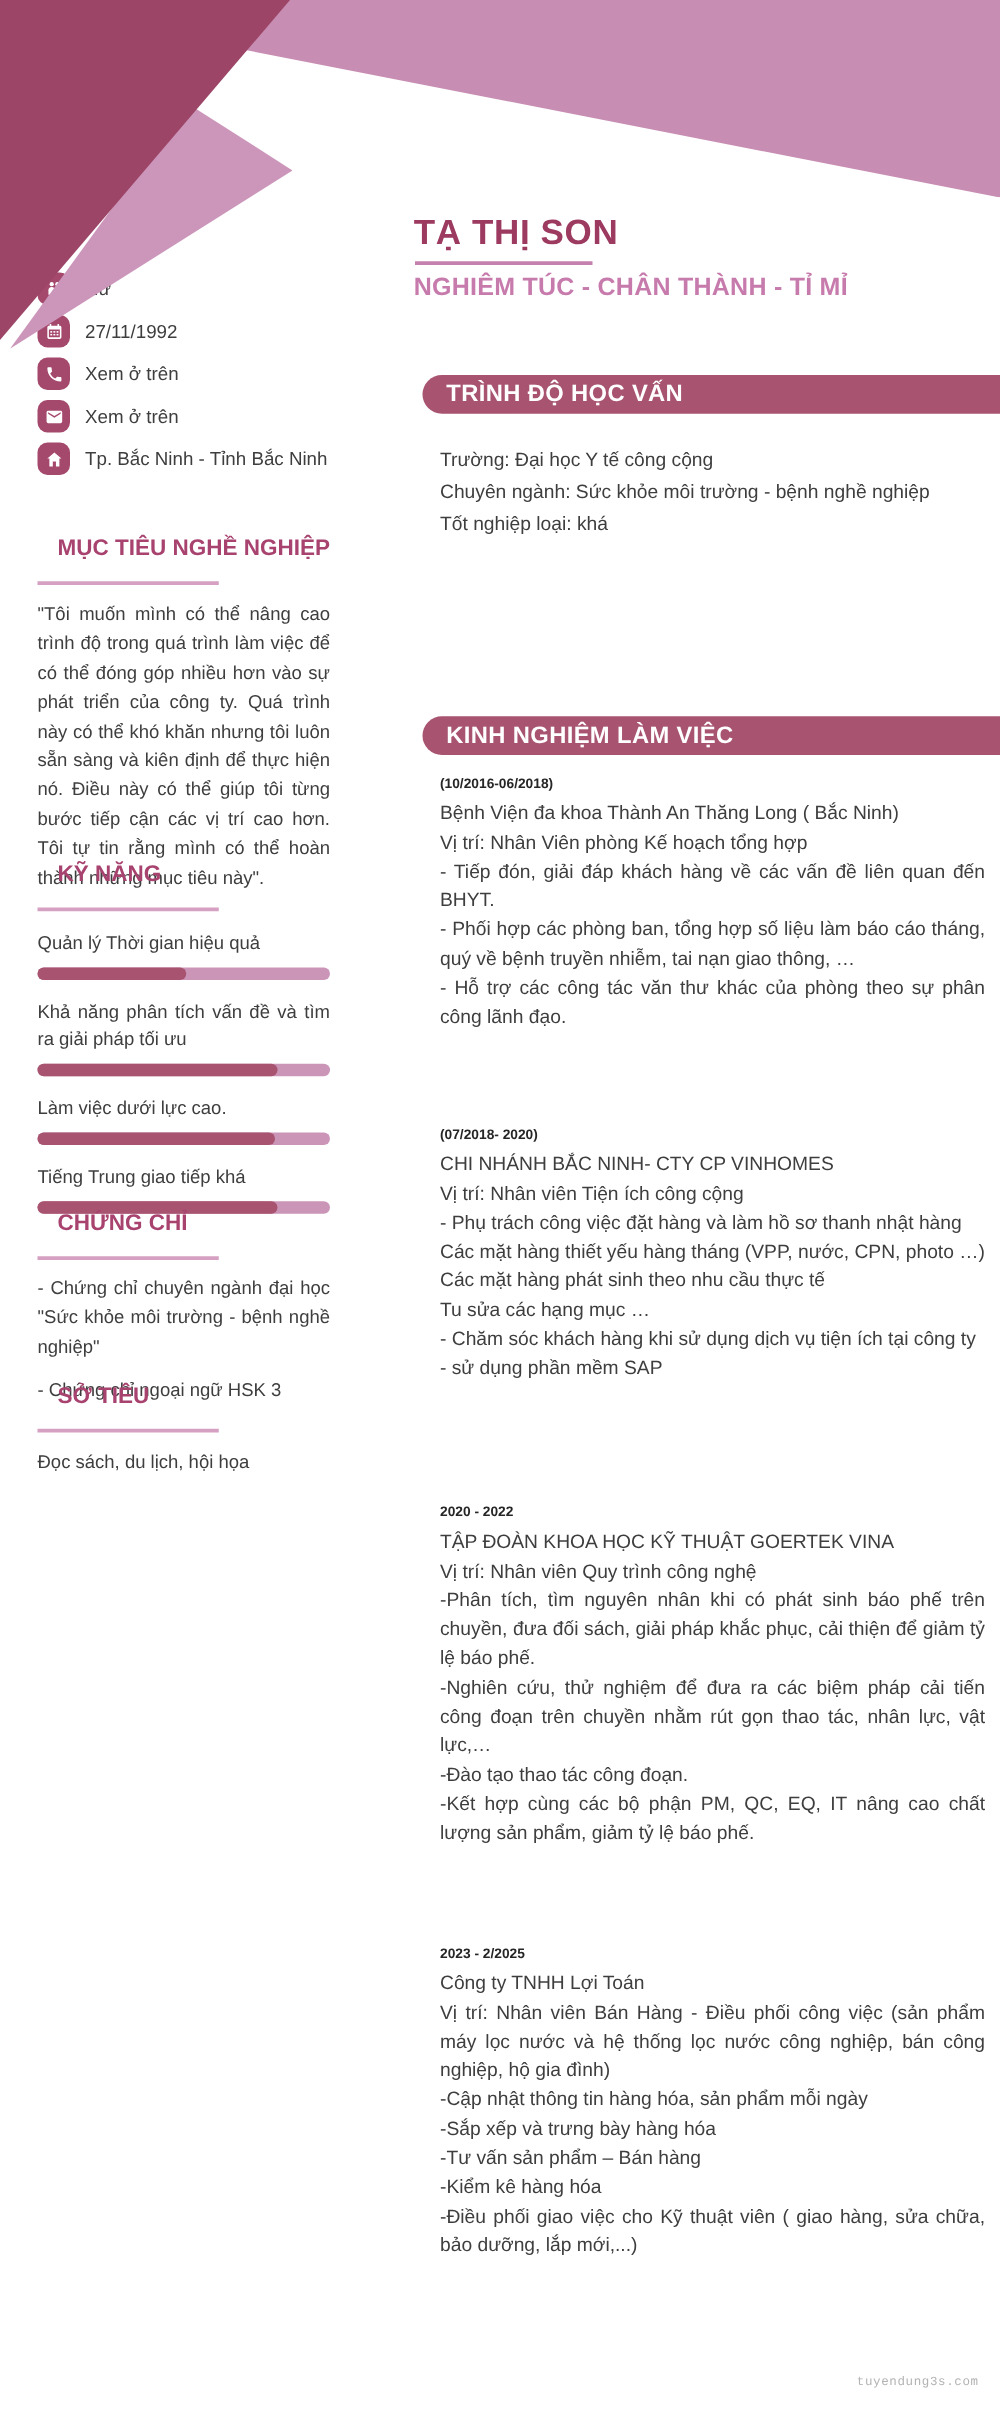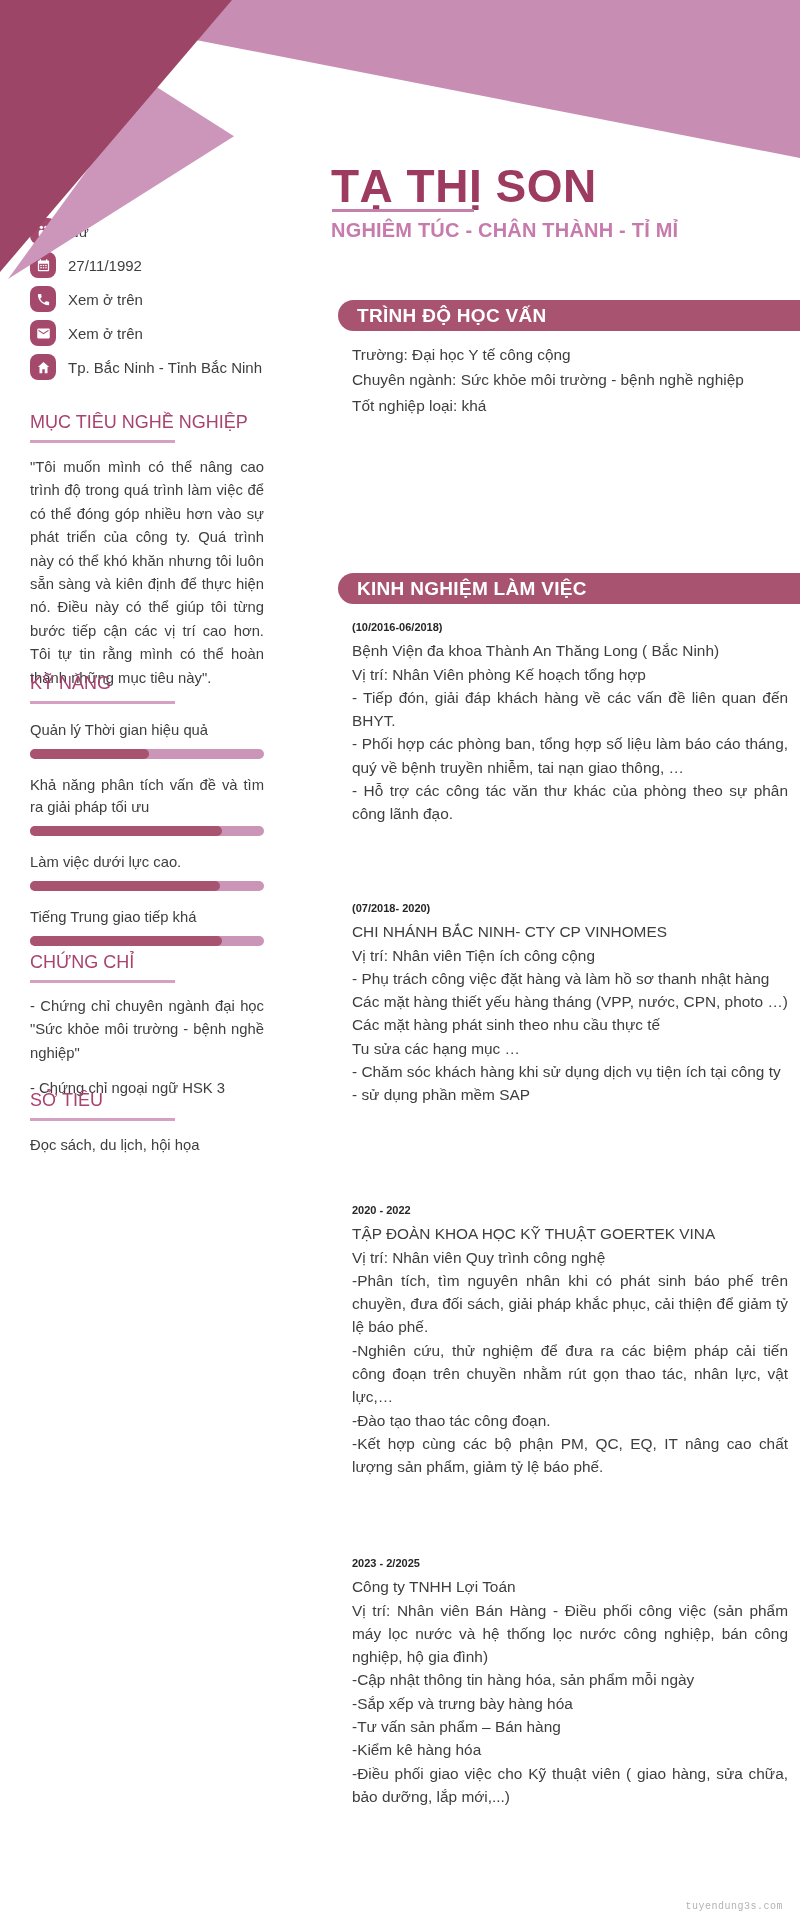--- a/index.html
+++ b/index.html
@@ -12,38 +12,38 @@
     background:var(--shape-pink,#C78DB3);
     clip-path:polygon(5.8% 0,100% 0,100% 100%,0 24.8%);}
   .shape-pink-left{left:8px;top:83px;width:226px;height:196px;z-index:2;
     background:var(--shape-pink-light,#CC96BB);
     clip-path:polygon(63% 0,100% 27.2%,0 100%);}
   .shape-dark{left:0;top:0;width:232px;height:272px;z-index:3;
     background:var(--shape-dark,#9C4566);
     clip-path:polygon(0 0,100% 0,0 100%);}
 
   
-  .name{position:absolute;left:331px;top:166px;margin:0;font-size:46px;line-height:40px;
+  .name{position:absolute;left:331px;top:166px;margin:0;font-size:28px;line-height:40px;
         font-weight:bold;letter-spacing:.5px;color:var(--accent-dark,#9C3A60);white-space:nowrap;}
   .name-underline{position:absolute;left:332px;top:209px;width:142px;height:3px;
         background:var(--underline,#C581AE);}
   .tagline{position:absolute;left:331px;top:219px;font-size:20px;font-weight:bold;
         letter-spacing:.2px;color:var(--tagline,#C77BAD);white-space:nowrap;}
 
   
   .contact-list{position:absolute;left:30px;top:218px;width:250px;margin:0;padding:0;list-style:none;}
   .contact-row{display:flex;align-items:center;height:26px;margin-bottom:8px;}
   .icon-tile{flex:0 0 26px;width:26px;height:26px;border-radius:8px;margin-right:12px;
         background:var(--icon-tile,#A4486C);display:flex;align-items:center;justify-content:center;}
   .icon-tile svg{width:15px;height:15px;fill:#ffffff;}
   .contact-text{font-size:15px;color:var(--text,#3E3E3E);white-space:nowrap;}
 
   .side-section{position:absolute;left:30px;width:234px;}
   #sec-objective{top:411px;} #sec-skills{top:672px;} #sec-certs{top:951px;} #sec-hobby{top:1089px;}
-  .side-heading{margin:0;font-size:18px;line-height:22px;font-weight:normal;white-space:nowrap;
+  .side-heading{margin:16px;font-size:18px;line-height:22px;font-weight:bold;white-space:nowrap;
         color:var(--heading,#A8436F);}
   .side-underline{width:145px;height:3px;margin-top:7px;background:var(--underline-light,#D5A0C2);}
   .side-par{margin:13px 0 0 0;font-size:14.8px;line-height:23.4px;text-align:justify;
         color:var(--text,#3E3E3E);}
 
   .skill{margin-top:15px;}
   .skill-label{font-size:14.8px;line-height:22px;text-align:justify;color:var(--text,#3E3E3E);}
   .skill-bar{margin-top:8px;height:10px;border-radius:5px;background:var(--bar-track,#CB95B8);}
   .skill-fill{height:10px;border-radius:5px;background:var(--bar-fill,#A8536F);}
 
@@ -51,21 +51,21 @@
         color:var(--text,#3E3E3E);}
   .hobby-text{margin:13px 0 0 0;font-size:14.8px;line-height:23px;color:var(--text,#3E3E3E);}
 
   
   .banner{position:absolute;left:338px;width:462px;height:31px;box-sizing:border-box;
         background:var(--banner,#A85470);border-radius:15.5px 0 0 15.5px;
         color:#ffffff;font-size:19px;font-weight:bold;line-height:31px;
         padding-left:19px;letter-spacing:.3px;white-space:nowrap;}
   #banner-edu{top:300px;} #banner-exp{top:573px;}
 
-  .edu-lines{position:absolute;left:352px;top:342px;width:436px;font-size:15.4px;
+  .edu-lines{position:absolute;left:352px;top:356px;width:436px;font-size:15.4px;
         line-height:25.3px;color:var(--text,#3E3E3E);}
 
   .job{position:absolute;left:352px;width:436px;font-size:15.4px;line-height:23.3px;
         text-align:justify;color:var(--text,#3E3E3E);}
   .job-0{top:616px;} .job-1{top:897px;} .job-2{top:1199px;} .job-3{top:1552px;}
   .period{font-weight:bold;font-size:11px;color:#262626;text-align:left;}
 
   .watermark{position:absolute;right:17px;top:1901px;font-family:"Liberation Mono", monospace;
         font-size:10px;letter-spacing:.5px;color:var(--watermark,#B3B3B3);}
 </style>

